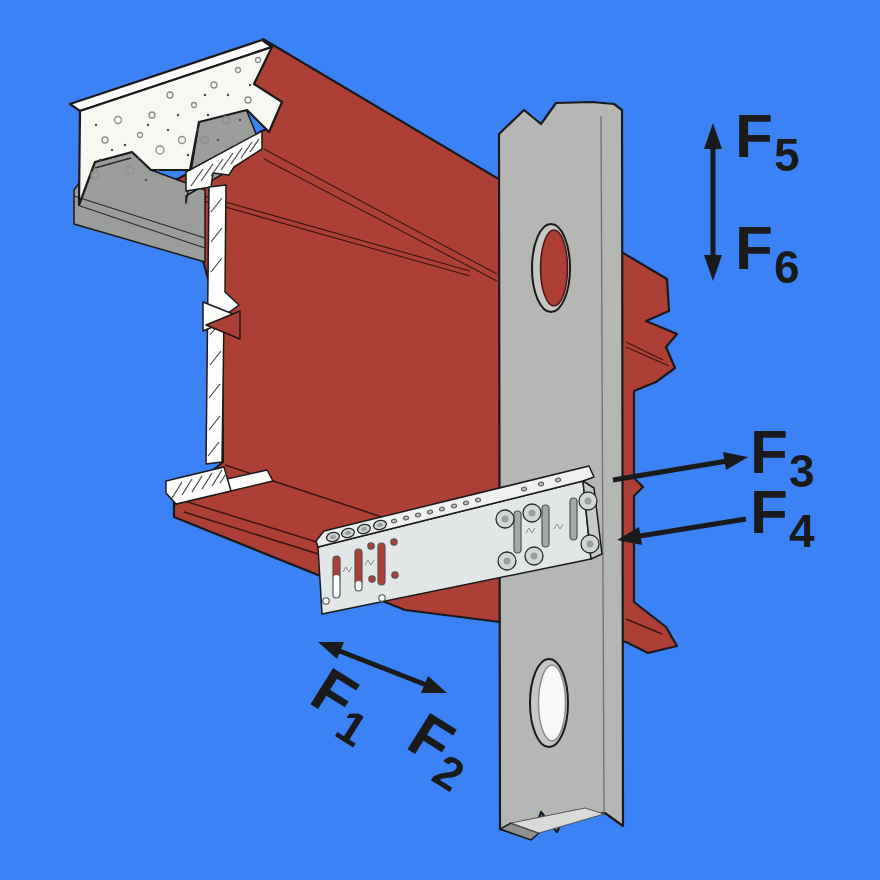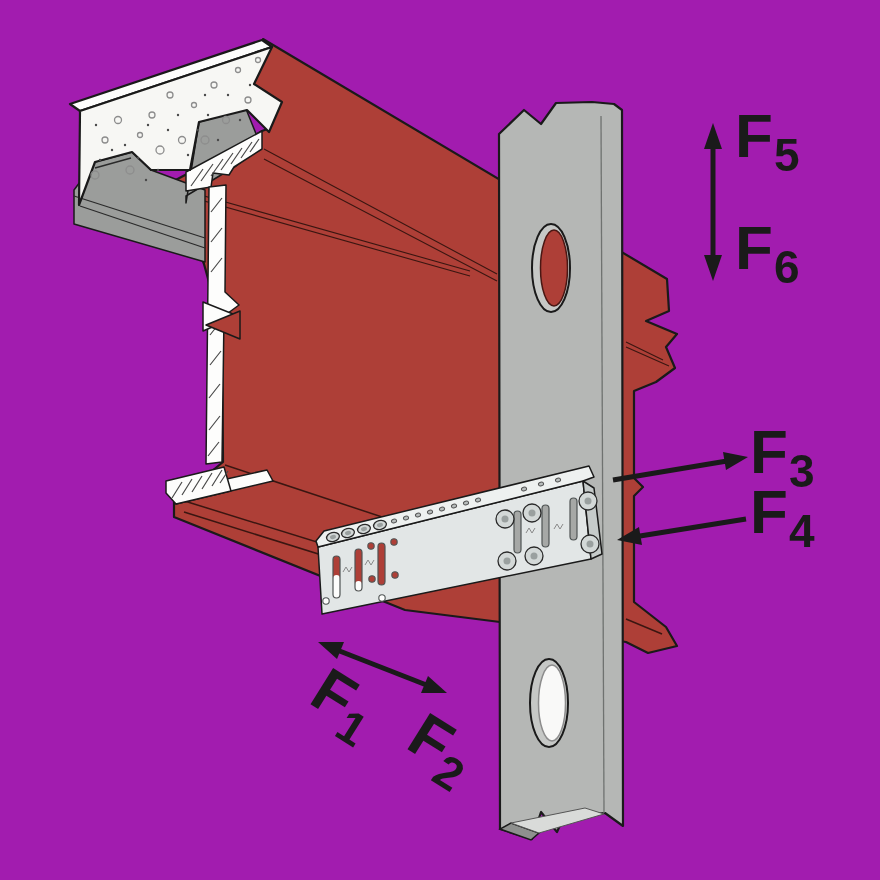--- a/index.html
+++ b/index.html
@@ -1,16 +1,16 @@
 <!DOCTYPE html>
 <html><head>
 <meta charset="utf-8">
 <style>
   html,body{margin:0;padding:0;background:#fff;}
-  .canvas{position:relative;width:880px;height:880px;background:#a21caf;overflow:hidden;}
+  .canvas{position:relative;width:880px;height:880px;background:#3b82f6;overflow:hidden;}
   svg{display:block;}
   .outl{stroke:#1a1a1a;stroke-width:2.2;stroke-linejoin:round;}
   .outl1{stroke:#1a1a1a;stroke-width:1.5;stroke-linejoin:round;}
   .red{fill:#ae3f37;}
   .redline{stroke:#3a1611;stroke-width:1.5;fill:none;}
   .redline2{stroke:#3a1611;stroke-width:1.1;fill:none;}
   .white{fill:#fdfdfc;}
   .hatch{stroke:#4a4a4a;stroke-width:1.2;fill:none;}
   .deck{fill:#9b9d9b;}
   .deckline{stroke:#2a2a2a;stroke-width:1.3;fill:none;}

